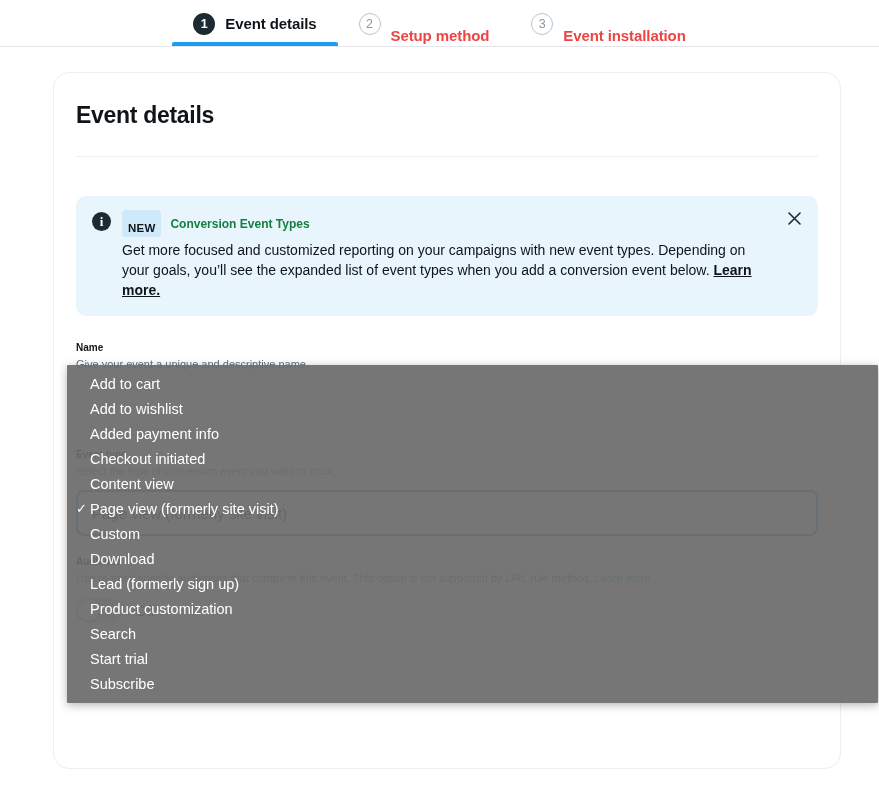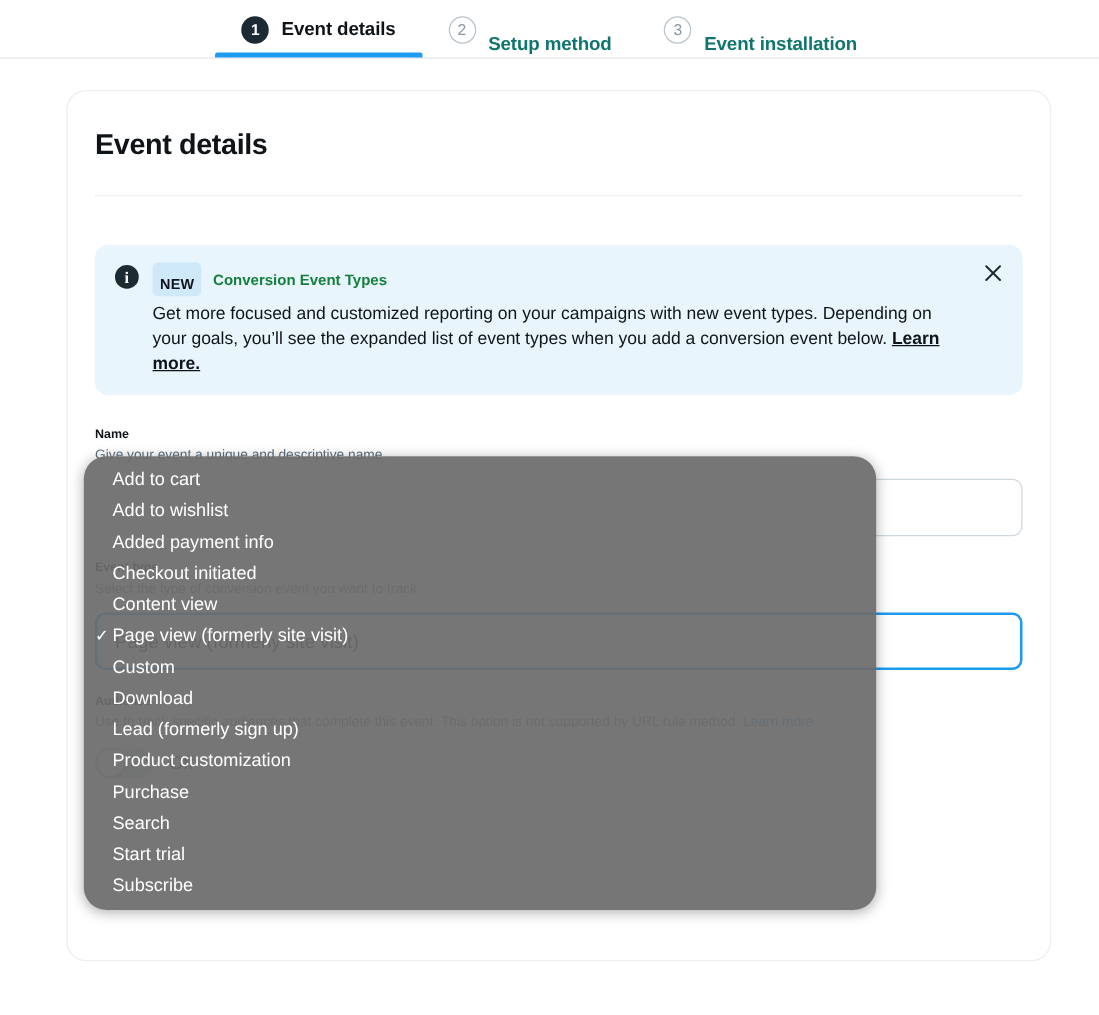--- a/index.html
+++ b/index.html
@@ -43,21 +43,21 @@
   }
   .step.active .step-num { background: #1c2b33; color: #fff; }
   .step.inactive .step-num {
     background: transparent;
     color: #8899a6;
     border: 1px solid #b9c4cc;
     font-weight: 400;
   }
   .step-label { font-size: 15px; letter-spacing: -0.1px; }
   .step.active .step-label { color: #0f1419; font-weight: 700; }
-  .step.inactive .step-label { color: #0f766e; font-weight: 700; margin-top: 24px; }
+  .step.inactive .step-label { color: #ef4444; font-weight: 700; margin-top: 24px; }
   .step.active::after {
     content: "";
     position: absolute;
     left: 0; right: 0; bottom: 0;
     height: 4px;
     border-radius: 2px 2px 0 0;
     background: #1d9bf0;
   }
 
   
@@ -218,23 +218,23 @@
   }
   .toggle-state {
     font-size: 15px;
     color: #0f1419;
   }
 
   
   .dropdown {
     position: absolute;
     left: 67px; top: 365px;
-    width: 634px;
+    width: 811px;
     background: rgba(108,108,108,0.93);
-    border-radius: 18px;
+    border-radius: 1px;
     box-shadow: 0 2px 10px rgba(0,0,0,0.30);
     padding: 6px 0 7px 0;
     z-index: 40;
     overflow: hidden;
   }
   .dd-item {
     position: relative;
     height: 25px;
     display: flex;
     align-items: center;
@@ -354,23 +354,20 @@
       <div class="dd-item">
         <span>Download</span>
       </div>
       <div class="dd-item">
         <span>Lead (formerly sign up)</span>
       </div>
       <div class="dd-item">
         <span>Product customization</span>
       </div>
       <div class="dd-item">
-        <span>Purchase</span>
-      </div>
-      <div class="dd-item">
         <span>Search</span>
       </div>
       <div class="dd-item">
         <span>Start trial</span>
       </div>
       <div class="dd-item">
         <span>Subscribe</span>
       </div>
     </div>
 

